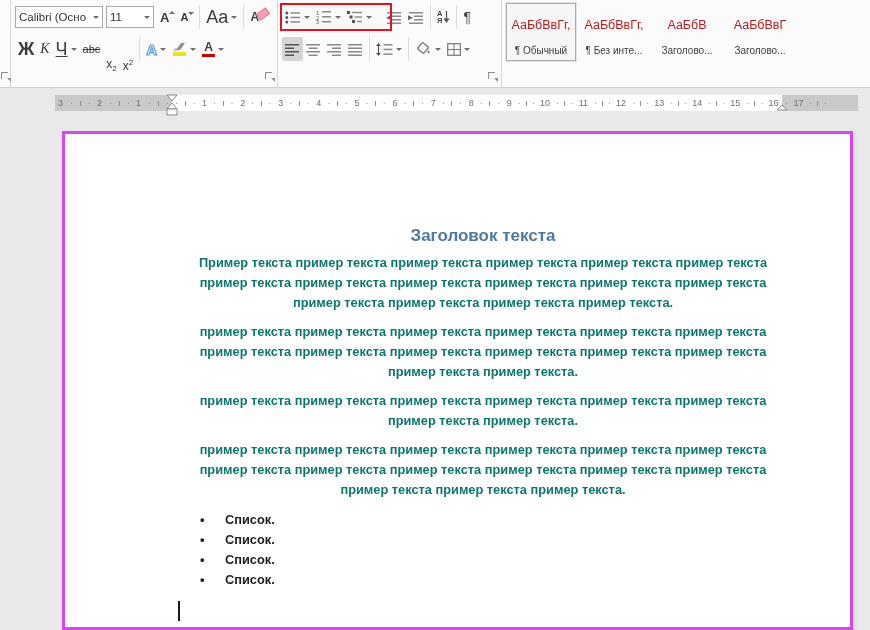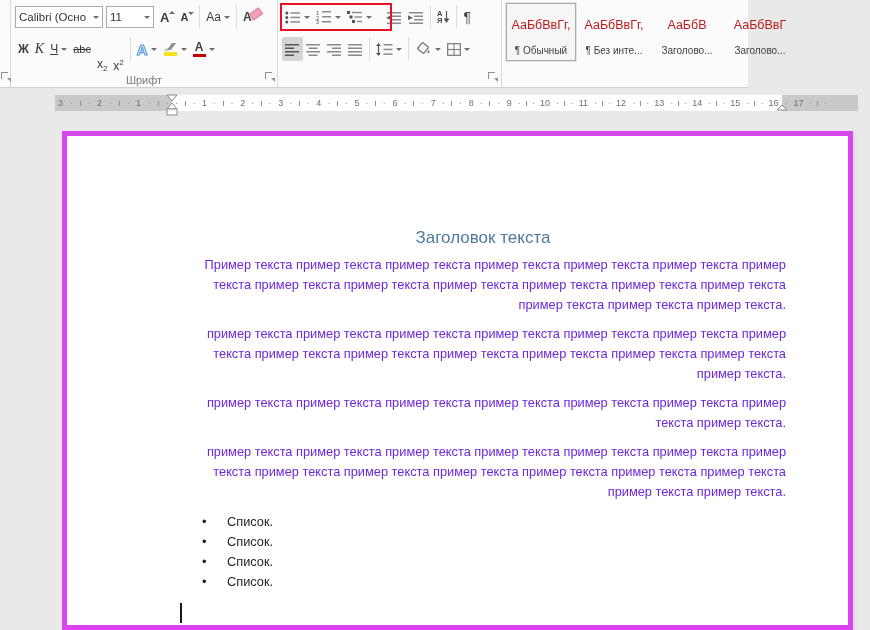--- a/index.html
+++ b/index.html
@@ -1,21 +1,21 @@
 <!DOCTYPE html>
 <html><head>
 <meta charset="utf-8">
 <style>
   * { box-sizing: border-box; margin: 0; padding: 0; }
   html,body { width:870px; height:630px; overflow:hidden; }
   body { font-family:"Liberation Sans", sans-serif; background:#e9e9e9; }
   .app { position:relative; width:870px; height:630px; }
 
   
-  .ribbon { position:absolute; top:0; left:0; width:748px; height:88px;
+  .ribbon { position:absolute; top:0; left:0; width:870px; height:88px;
             background:#fbfbfb; border-bottom:1px solid #d2d2d2; }
   .grp { position:absolute; top:0; height:87px; border-right:1px solid #d9d9d9; }
   .grp-clip   { left:0;   width:11px; }
   .grp-font   { left:11px; width:267px; }
   .grp-par    { left:278px; width:224px; }
   .grp-styles { left:502px; width:368px; border-right:none; }
   .grp-label { position:absolute; bottom:1px; left:0; right:0; text-align:center;
                font-size:11px; color:#7c7c7c; }
   .lau { position:absolute; bottom:5px; width:10px; height:10px; }
   .lau::before { content:""; position:absolute; left:0; top:0; width:6px; height:6px;
@@ -26,21 +26,21 @@
   .row2 { position:absolute; top:35px; left:4px; height:28px; display:flex; align-items:center; }
   .bt { display:flex; align-items:center; justify-content:center; height:24px;
         padding:0 3px; border-radius:2px; color:#3b3b3b; }
   .bt.sel { background:#d5d5d5; }
   .car { width:0; height:0; border-left:3px solid transparent; border-right:3px solid transparent;
          border-top:3.5px solid #6e6e6e; margin-left:3px; }
   .vd { width:1px; height:24px; background:#dcdcdc; margin:0 3px; }
   .combo { height:22px; border:1px solid #ababab; background:#fff; display:flex;
            align-items:center; justify-content:space-between; font-size:11.5px;
            color:#333; padding:0 3px; margin-right:3px; }
-  .g { font-size:12px; }
+  .g { font-size:18px; }
   .bold-g { font-weight:bold; }
   .ital-g { font-style:italic; font-family:"Liberation Serif", serif; font-size:14px; }
   .und-g { text-decoration:underline; }
   .strike-g { text-decoration:line-through; font-size:11px; }
   .subsup { font-size:12px;margin-top:32px; }
   .subsup small { font-size:8px; }
   .fx-a { font-size:15px; font-weight:bold; color:#fff;
           -webkit-text-stroke:1.1px #5b9bd5; text-shadow:0 0 2px #b7d3ea; }
   .stackbar { display:flex; flex-direction:column; align-items:center; line-height:1; }
   .stackbar .lett { font-size:12px; font-weight:bold; color:#3f3f3f; }
@@ -87,25 +87,25 @@
   .rseg-right { left:727px; width:76px;  background:#c7c9cb; }
   .unit { display:flex; align-items:center; justify-content:space-between;
           padding:0 3px; height:16px; }
   .rn { font-size:9px; color:#6f6f6f; }
   .dt { font-size:9px; color:#8a8a8a; }
   .tk { width:1px; height:5px; background:#909090; }
   .ind-left { position:absolute; left:111px; top:-1px; }
   .ind-right { position:absolute; left:721px; top:9px; }
 
   .page { position:absolute; left:62px; top:42px; width:791px; height:499px;
-          background:#fff; border:5px solid #d946ef; box-shadow:2px 2px 4px rgba(0,0,0,0.07);
-          padding:92px 62px 0 113px; }
+          background:#fff; border:3px solid #d946ef; box-shadow:2px 2px 4px rgba(0,0,0,0.07);
+          padding:92px 62px 0 113px;font-weight:bold; }
   .doc-heading { text-align:center; font-size:17px; margin-bottom:7px; }
-  .doc-p { font-size:12.8px; line-height:20px; color:#6d28d9; margin-bottom:9px;
-           text-align:right; }
+  .doc-p { font-size:12.8px; line-height:20px; color:#0f766e; margin-bottom:9px;
+           text-align:center; }
   .doc-list { list-style:none; margin-top:10px; }
   .doc-list li { position:relative; padding-left:47px; line-height:20px;
                  font-size:12.8px; color:#1f1f1f; }
   .doc-list li::before { content:"•"; position:absolute; left:22px; font-size:13px; }
   .caret { position:absolute; left:113px; top:467px; width:1.5px; height:20px; background:#1a1a1a; }
 </style>
 </head>
 <body>
 
 <div class="app">
@@ -178,21 +178,20 @@
           <span class="car"></span>
         </div>
         <div class="bt">
           <span class="stackbar">
             <span class="lett">А</span>
             <span class="bar bar-red"></span>
           </span>
           <span class="car"></span>
         </div>
       </div>
-      <div class="grp-label">Шрифт</div>
       <span class="lau" style="left:254px"></span>
     </div>
 
     <div class="grp grp-par">
       <div class="row1">
         <div class="bt">
           <svg width="16" height="13" viewBox="0 0 16 13">
               <circle cx="1.8" cy="2" r="1.5" fill="#555"></circle>
               <circle cx="1.8" cy="6.5" r="1.5" fill="#555"></circle>
               <circle cx="1.8" cy="11" r="1.5" fill="#555"></circle>

